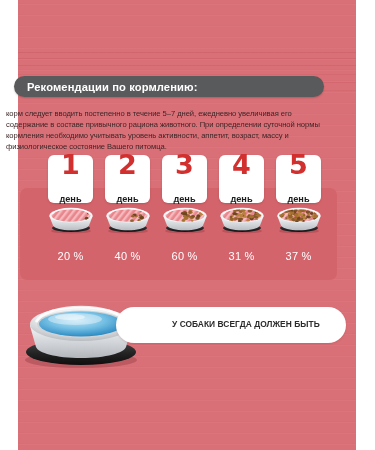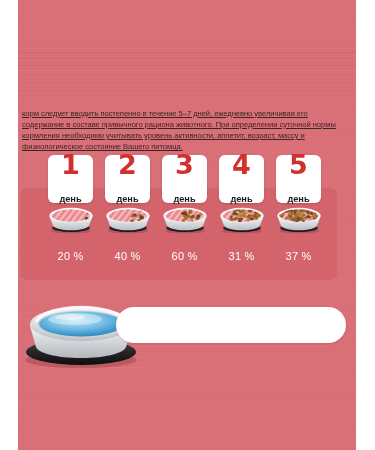--- a/index.html
+++ b/index.html
@@ -85,28 +85,27 @@
     color: #ffffff;
     font-size: 11.2px;
     font-weight: 700;
     letter-spacing: 0.1px;
     white-space: nowrap;
   }
 
   
   .intro {
     position: absolute;
-    left: 22px;
+    left: 6px;
     top: 100px;
     width: 320px;
     color: #3a2526;
     font-size: 7.6px;
     line-height: 11.2px;
     letter-spacing: -0.05px;
-    text-decoration: underline;
   }
 
   
   .days-band {
     position: absolute;
     left: 20px;
     top: 188px;
     width: 317px;
     height: 92px;
     background: #d4646c;
@@ -221,20 +220,23 @@
 </head>
 <body>
 
 <div id="page">
 
   <div class="red-page">
     <div class="texture"></div>
     <div class="streaks"></div>
   </div>
 
+  <div class="header-bar">
+    <span class="header-title">Рекомендации по кормлению:</span>
+  </div>
 
   <p class="intro">корм следует вводить постепенно в течение 5–7 дней, ежедневно увеличивая его содержание в составе привычного рациона животного. При определении суточной нормы кормления необходимо учитывать уровень активности, аппетит, возраст, массу и физиологическое состояние Вашего питомца.</p>
 
   <div class="days-band"></div>
 
   <div class="days-row" id="days-row">
       <div class="day-col">
         <div class="day-card">
           <div class="day-num">1</div>
           <div class="day-label">день</div>
@@ -592,16 +594,17 @@
 
         <ellipse cx="61" cy="34" rx="42" ry="12.5" fill="url(#wbWaterG)"></ellipse>
         <ellipse cx="55" cy="29" rx="27" ry="6" fill="rgba(255,255,255,0.38)"></ellipse>
         <ellipse cx="50" cy="27" rx="15" ry="3" fill="rgba(255,255,255,0.45)"></ellipse>
 
         <path d="M16 32 C22 22 40 17 61 17 C82 17 100 22 106 32" fill="none" stroke="rgba(255,255,255,0.85)" stroke-width="2.5"></path>
       </svg>
     </div>
 
     <div class="callout">
+      <span class="callout-line">У СОБАКИ ВСЕГДА ДОЛЖЕН БЫТЬ</span>
     </div>
   </div>
 
 </div>
 
 </body></html>

